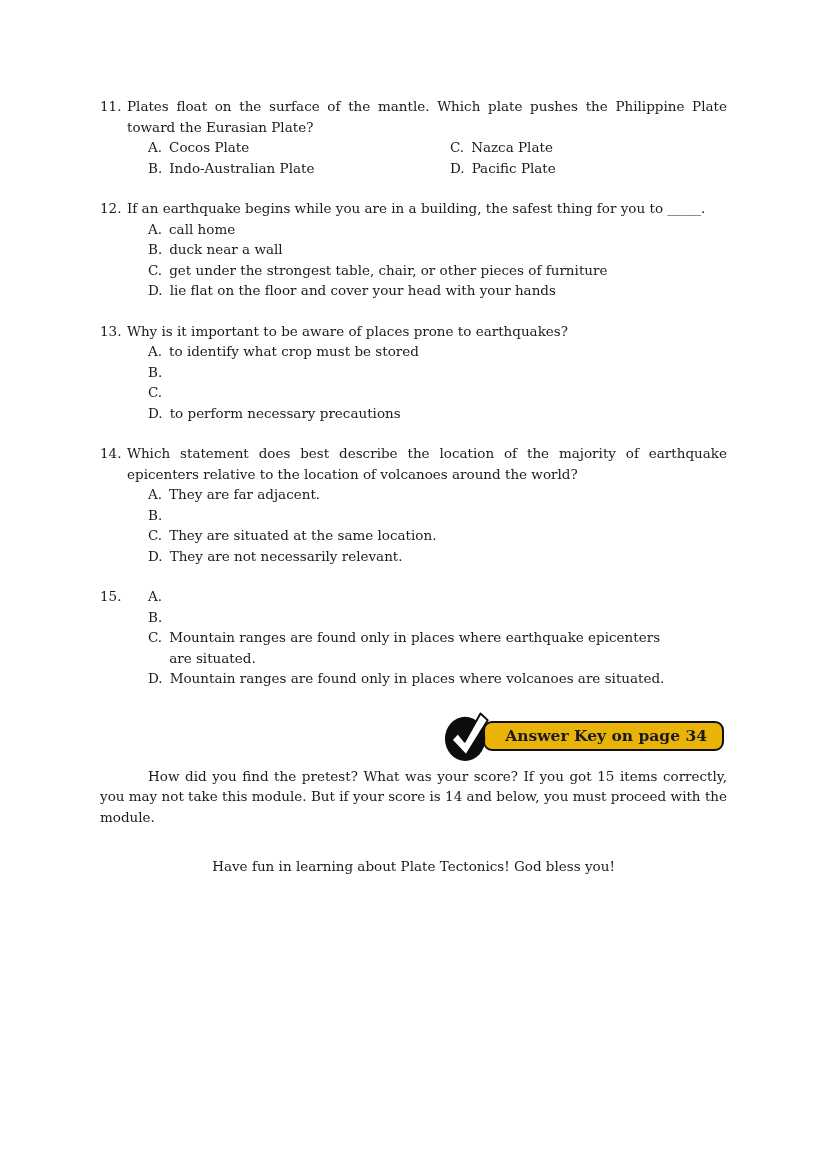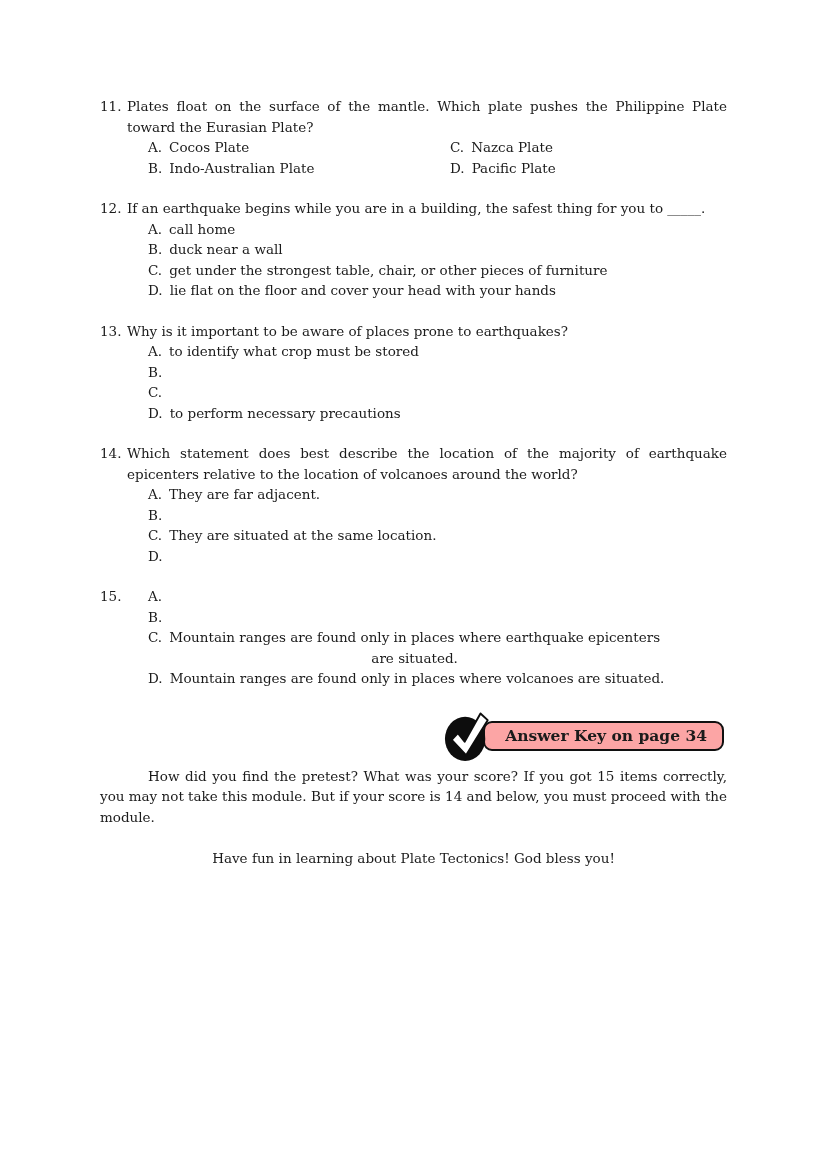--- a/index.html
+++ b/index.html
@@ -17,38 +17,38 @@
     position: relative;
   }
   .question { display: flex; margin-bottom: 20px; }
   .q-num { flex: none; width: 27px; }
   .q-body { flex: 1; min-width: 0; }
   .q-text { text-align: justify; white-space: pre-line; }
   .options { margin-left: 21px; }
   .options.two-col { display: grid; grid-template-columns: 302px 1fr; }
   .option { display: flex; }
   .opt-label { flex: none; margin-right: 7px; }
-  .opt-text { white-space: pre-line; text-align: center; }
+  .opt-text { white-space: pre-line; }
 
   .answer-key-row { display: flex; justify-content: flex-end; margin-top: 21px; margin-right: 3px; }
   .badge { display: flex; align-items: center; }
   .check-icon { width: 48px; height: 52px; margin-right: -9px; position: relative; z-index: 1; flex: none; }
   .ak-box {
     border: 2px solid #101010;
     border-radius: 9px;
-    background: #fca5a5;
+    background: #eab308;
     padding: 1px 15px 2px 20px;
     font-weight: bold;
     font-size: 15.5px;
     line-height: 23px;
     white-space: nowrap;
   }
 
   .closing-paragraph { margin-top: 4px; text-align: justify; text-indent: 48px; }
-  .farewell { margin-top: 21px; text-align: center; }
+  .farewell { margin-top: 29px; text-align: center; }
   .page-number { margin-top: 103px; text-align: center; font-size: 15px; }
   .watermark {
     margin-top: 21px;
     text-align: center;
     font-family: "Liberation Sans", "DejaVu Sans", sans-serif;
     font-size: 18.5px;
     color: #4d7c0f;
     letter-spacing: 0.5px;
   }
 </style>
@@ -141,20 +141,21 @@
         </div>
         <div class="option">
           <span class="opt-label">B.</span>
         </div>
         <div class="option">
           <span class="opt-label">C.</span>
           <span class="opt-text">They are situated at the same location.</span>
         </div>
         <div class="option">
           <span class="opt-label">D.</span>
+          <span class="opt-text">They are not necessarily relevant.</span>
         </div>
       </div>
     </div>
   </div>
 
   <div class="question">
     <div class="q-num">15.</div>
     <div class="q-body">
       <div class="options">
         <div class="option">

